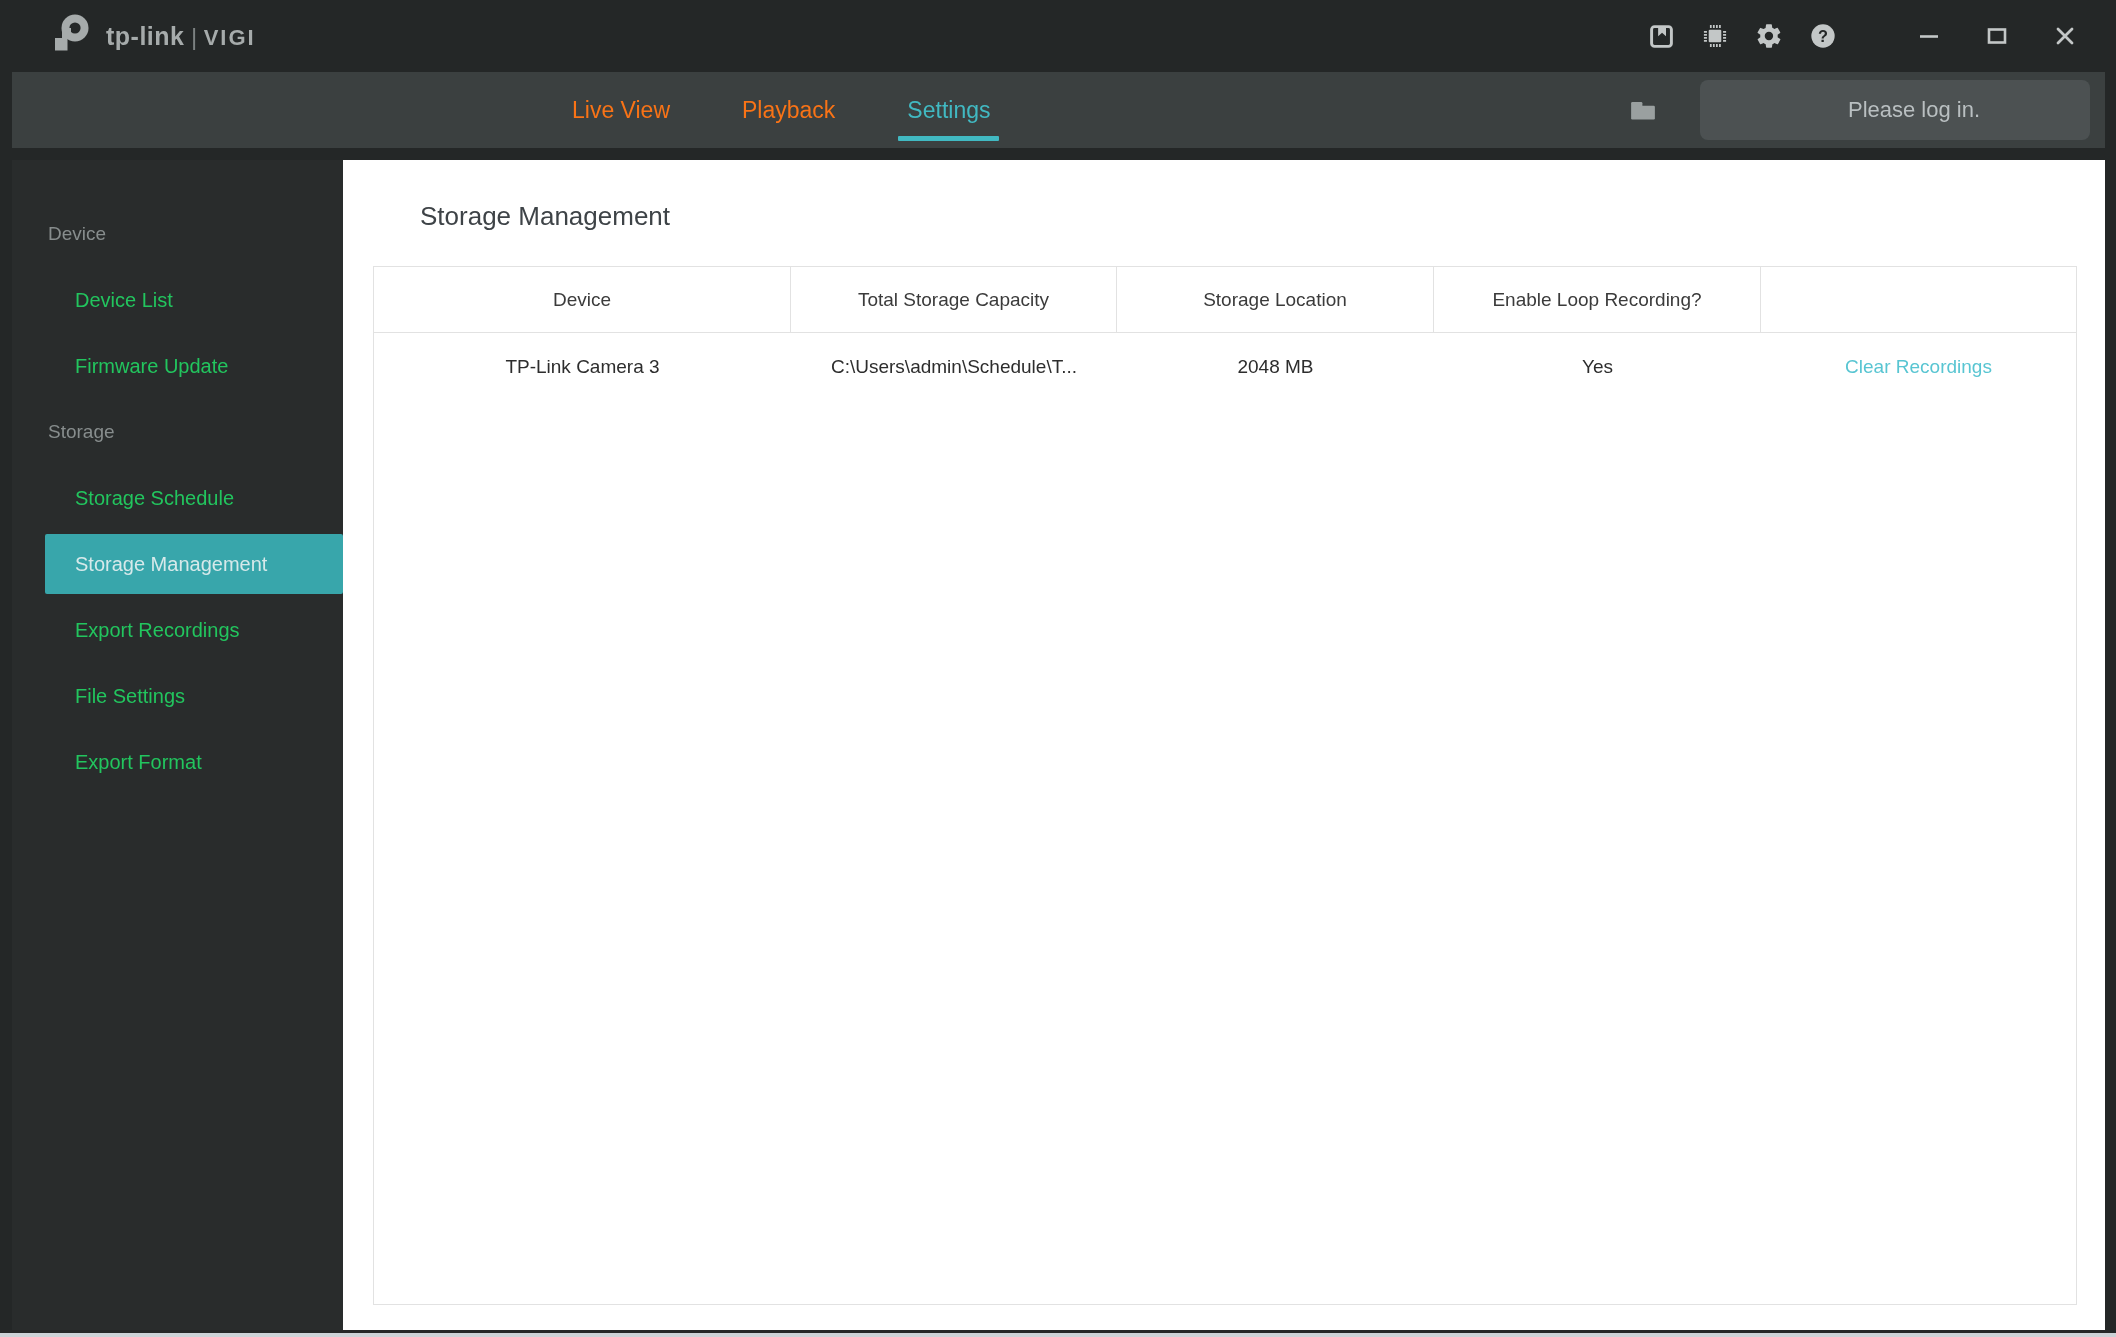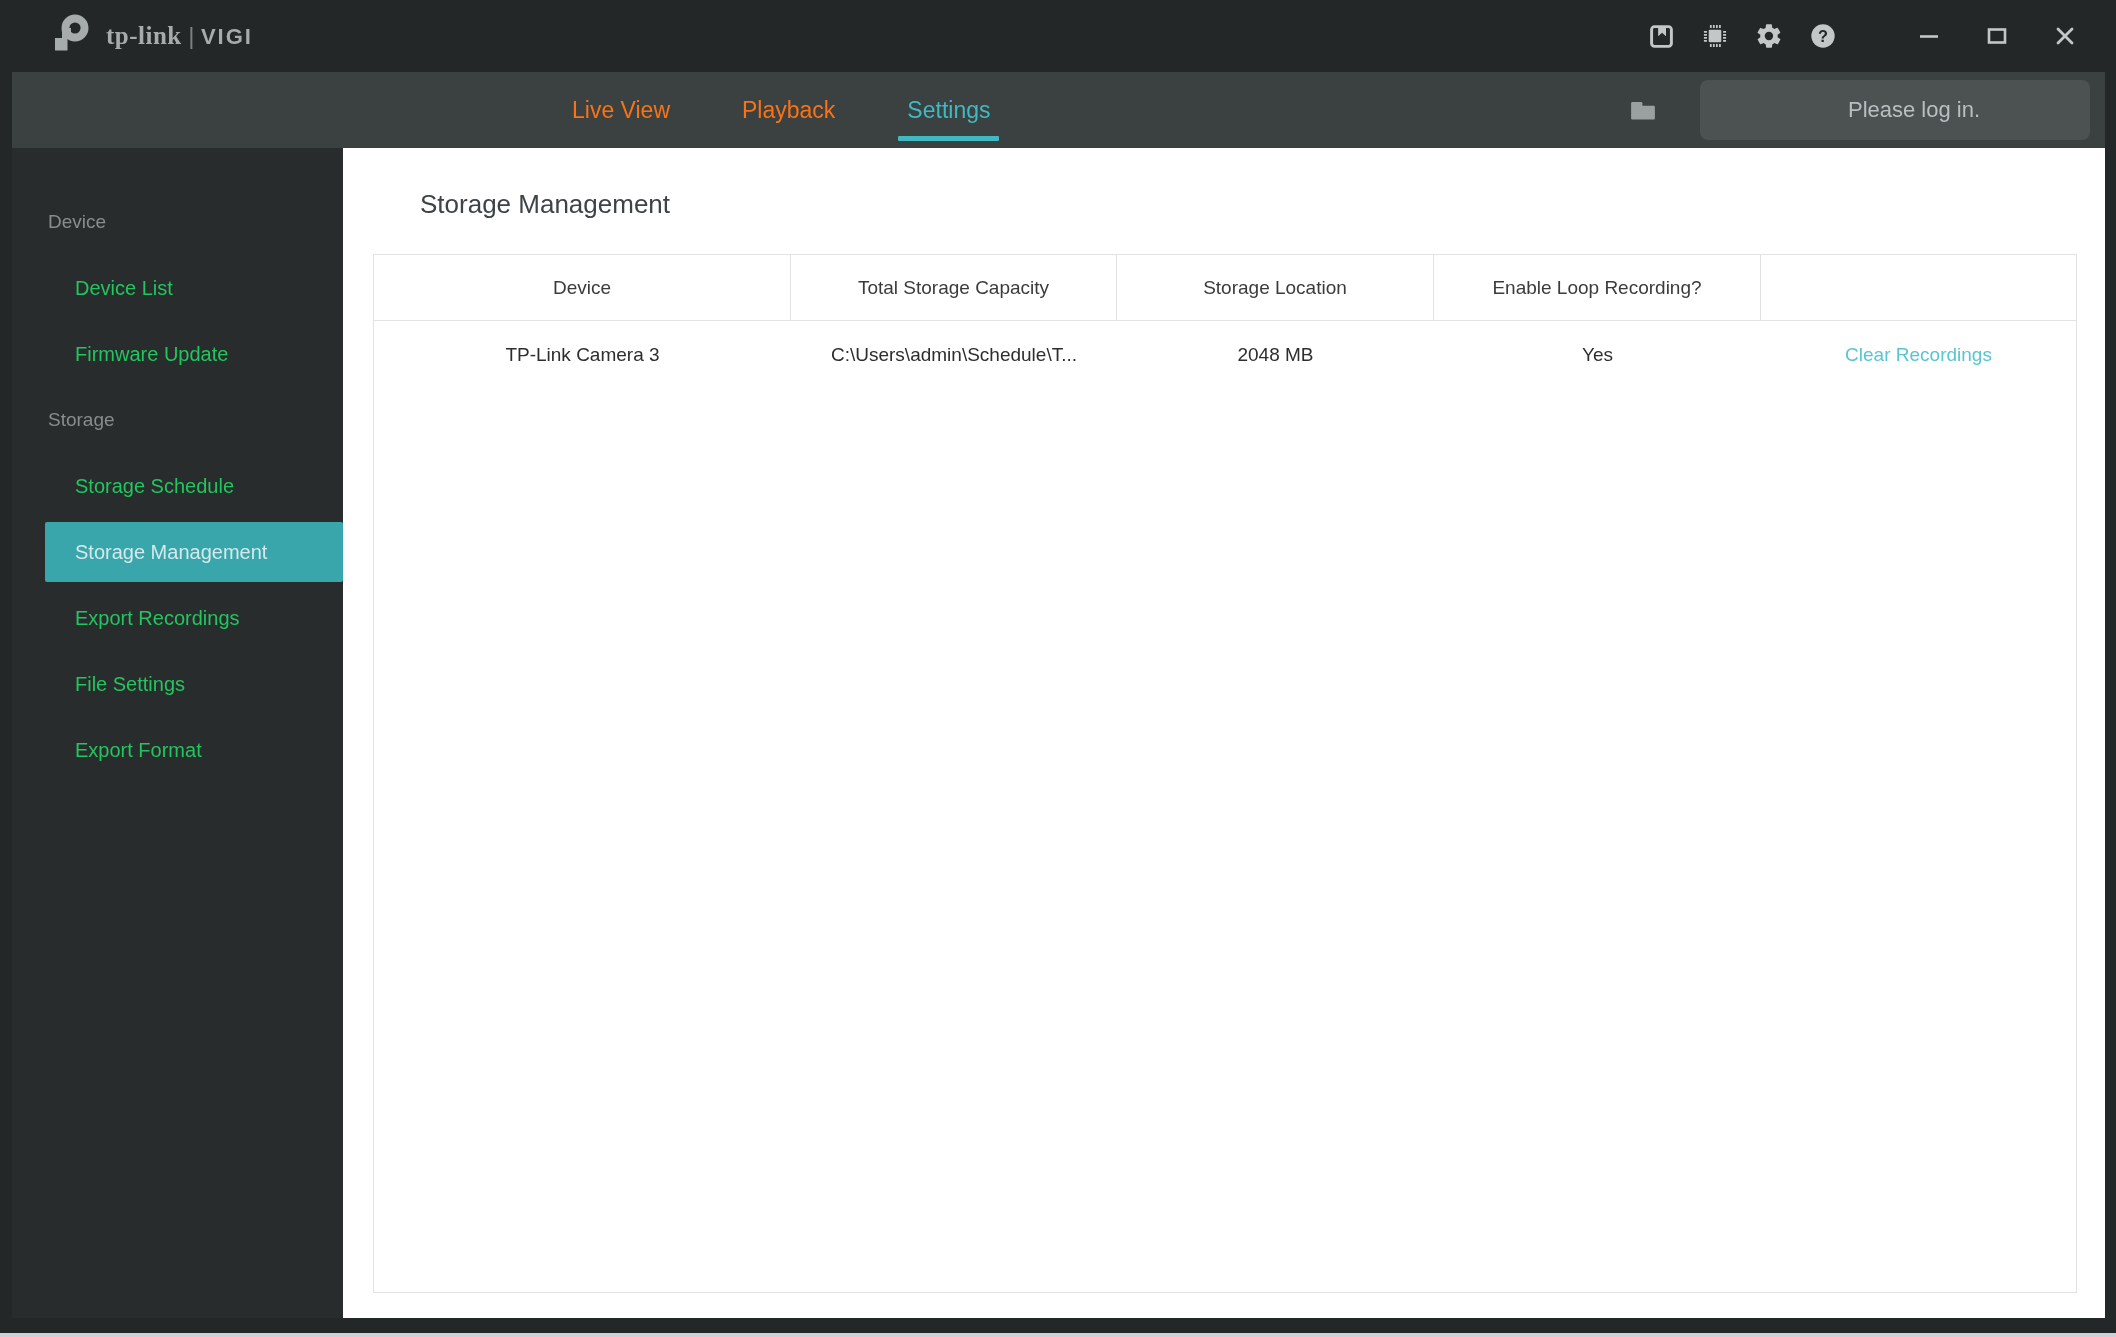--- a/index.html
+++ b/index.html
@@ -14,21 +14,21 @@
   .window { position:absolute; inset:0; }
 
   
   .titlebar {
     height:72px;
     display:flex; align-items:center; justify-content:space-between;
     padding:0 36px 0 48px;
     background:#242727;
   }
   .brand { display:flex; align-items:center; gap:12px; }
-  .brand-text { color:#a6abab; font-size:25px; font-weight:bold; letter-spacing:0.5px;font-family:Liberation Serif, serif; }
+  .brand-text { color:#a6abab; font-size:25px; font-weight:bold; letter-spacing:0.5px; }
   .brand-sep  { color:#7c8181; font-size:24px; font-weight:300; margin:0 2px; }
   .brand-product { color:#a6abab; font-size:22px; font-weight:bold; letter-spacing:2px; }
   .titlebar-right { display:flex; align-items:center; gap:24px; }
   .tb-btn {
     width:30px; height:30px; display:flex; align-items:center; justify-content:center;
     cursor:default;
   }
   .tb-btn svg { display:block; }
   .win-min { margin-left:52px; }
   .win-max { margin-left:14px; }
@@ -59,21 +59,21 @@
   .login-btn {
     width:390px; height:60px;
     background:#4c5152; border:none; border-radius:8px;
     color:#b9bfc1; font-size:22px; font-family:inherit;
     display:flex; align-items:center; justify-content:center;
     cursor:default;
     padding-left:44px;
   }
 
   
-  .body-row { margin:0 11px 0 12px; height:1170px; display:flex; }
+  .body-row { margin:12px 11px 0 12px; height:1170px; display:flex; }
 
   .sidebar {
     width:331px; background:#292c2c;
     padding-top:41px; box-sizing:border-box; flex-shrink:0;
   }
   .section-label {
     height:66px; line-height:66px; padding-left:36px;
     color:#878d8d; font-size:19px;
   }
   .side-item {

